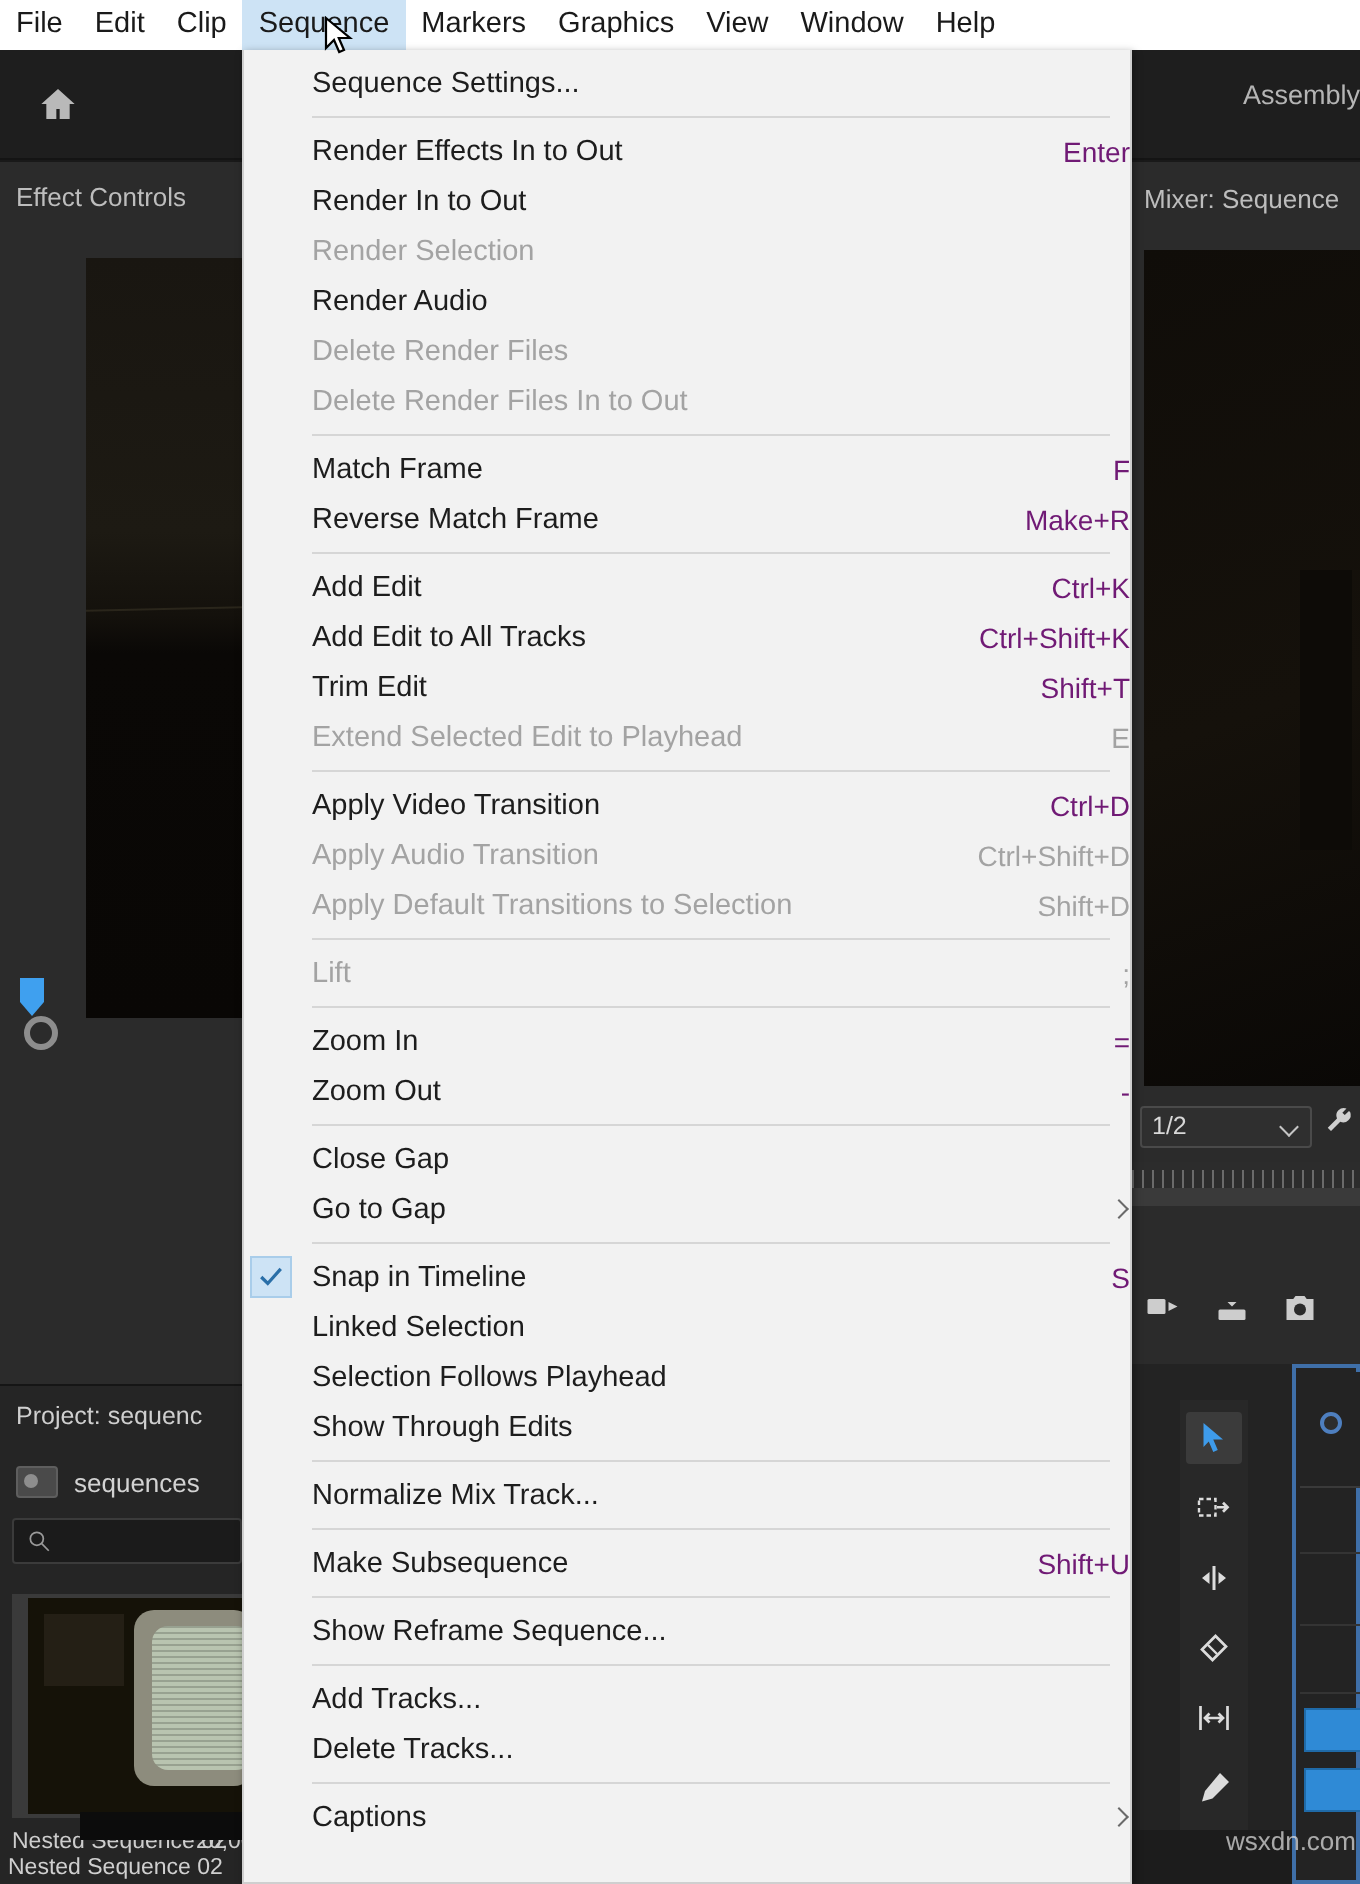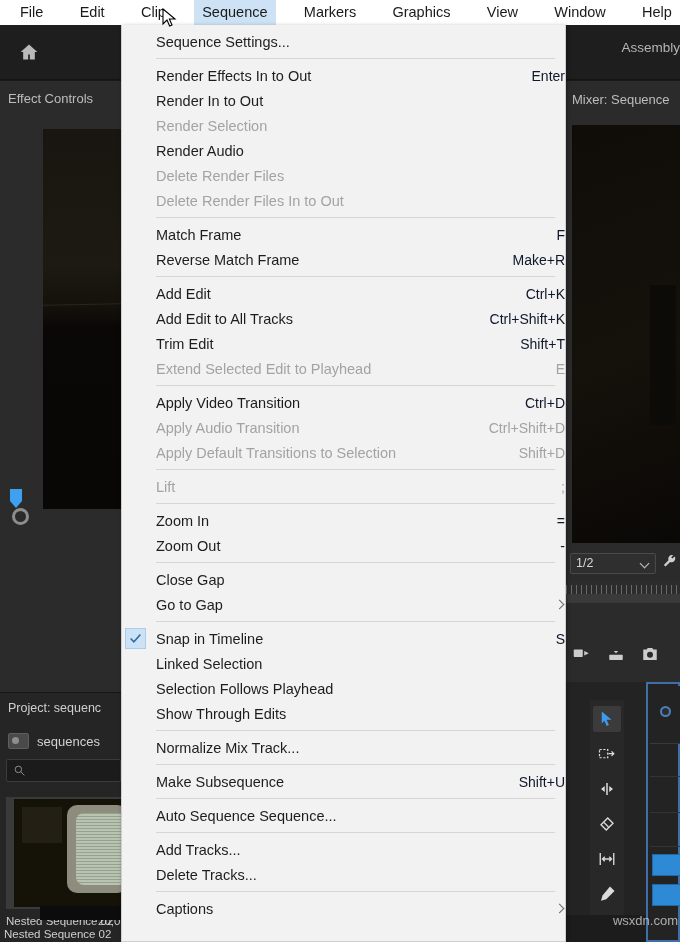--- a/index.html
+++ b/index.html
@@ -16,23 +16,22 @@
     background: #232323;
     overflow: hidden;
   }
 
   
   .menubar {
     position: absolute; left: 0; top: 0;
     width: 680px; height: 25px;
     background: #ffffff;
     display: flex; align-items: center;
-    padding-left: 12px;
+    padding-left: 0;
     z-index: 40;
-    justify-content: space-between;
   }
   .menubar-item {
     font-size: 14.5px;
     color: #1a1a1a;
     padding: 3px 8px 4px 8px;
     line-height: 18px;
     white-space: nowrap;
     cursor: default;
   }
   .menubar-item.active {
@@ -371,21 +370,21 @@
     font-size: 14.5px;
     color: #1d1d1d;
     white-space: nowrap;
     cursor: default;
   }
   .mi.disabled { color: #a3a3a3; }
   .mi .label { flex: 1 1 auto; }
   .mi .accel {
     flex: none;
     font-size: 14px;
-    color: #0f172a;
+    color: #701a75;
     text-align: right;
   }
   .mi.disabled .accel { color: #a3a3a3; }
   .mi .submenu-arrow {
     flex: none; margin-left: 8px;
     width: 10px; height: 10px; position: relative;
   }
   .mi .submenu-arrow::after {
     content:""; position:absolute; left:1px; top:1px;
     width:6px; height:6px;
@@ -695,21 +694,21 @@
       <div class="mi">
         <span class="label">Normalize Mix Track...</span>
       </div>
       <div class="sep"></div>
       <div class="mi">
         <span class="label">Make Subsequence</span>
         <span class="accel">Shift+U</span>
       </div>
       <div class="sep"></div>
       <div class="mi">
-        <span class="label">Auto Sequence Sequence...</span>
+        <span class="label">Show Reframe Sequence...</span>
       </div>
       <div class="sep"></div>
       <div class="mi">
         <span class="label">Add Tracks...</span>
       </div>
       <div class="mi">
         <span class="label">Delete Tracks...</span>
       </div>
       <div class="sep"></div>
       <div class="mi">

